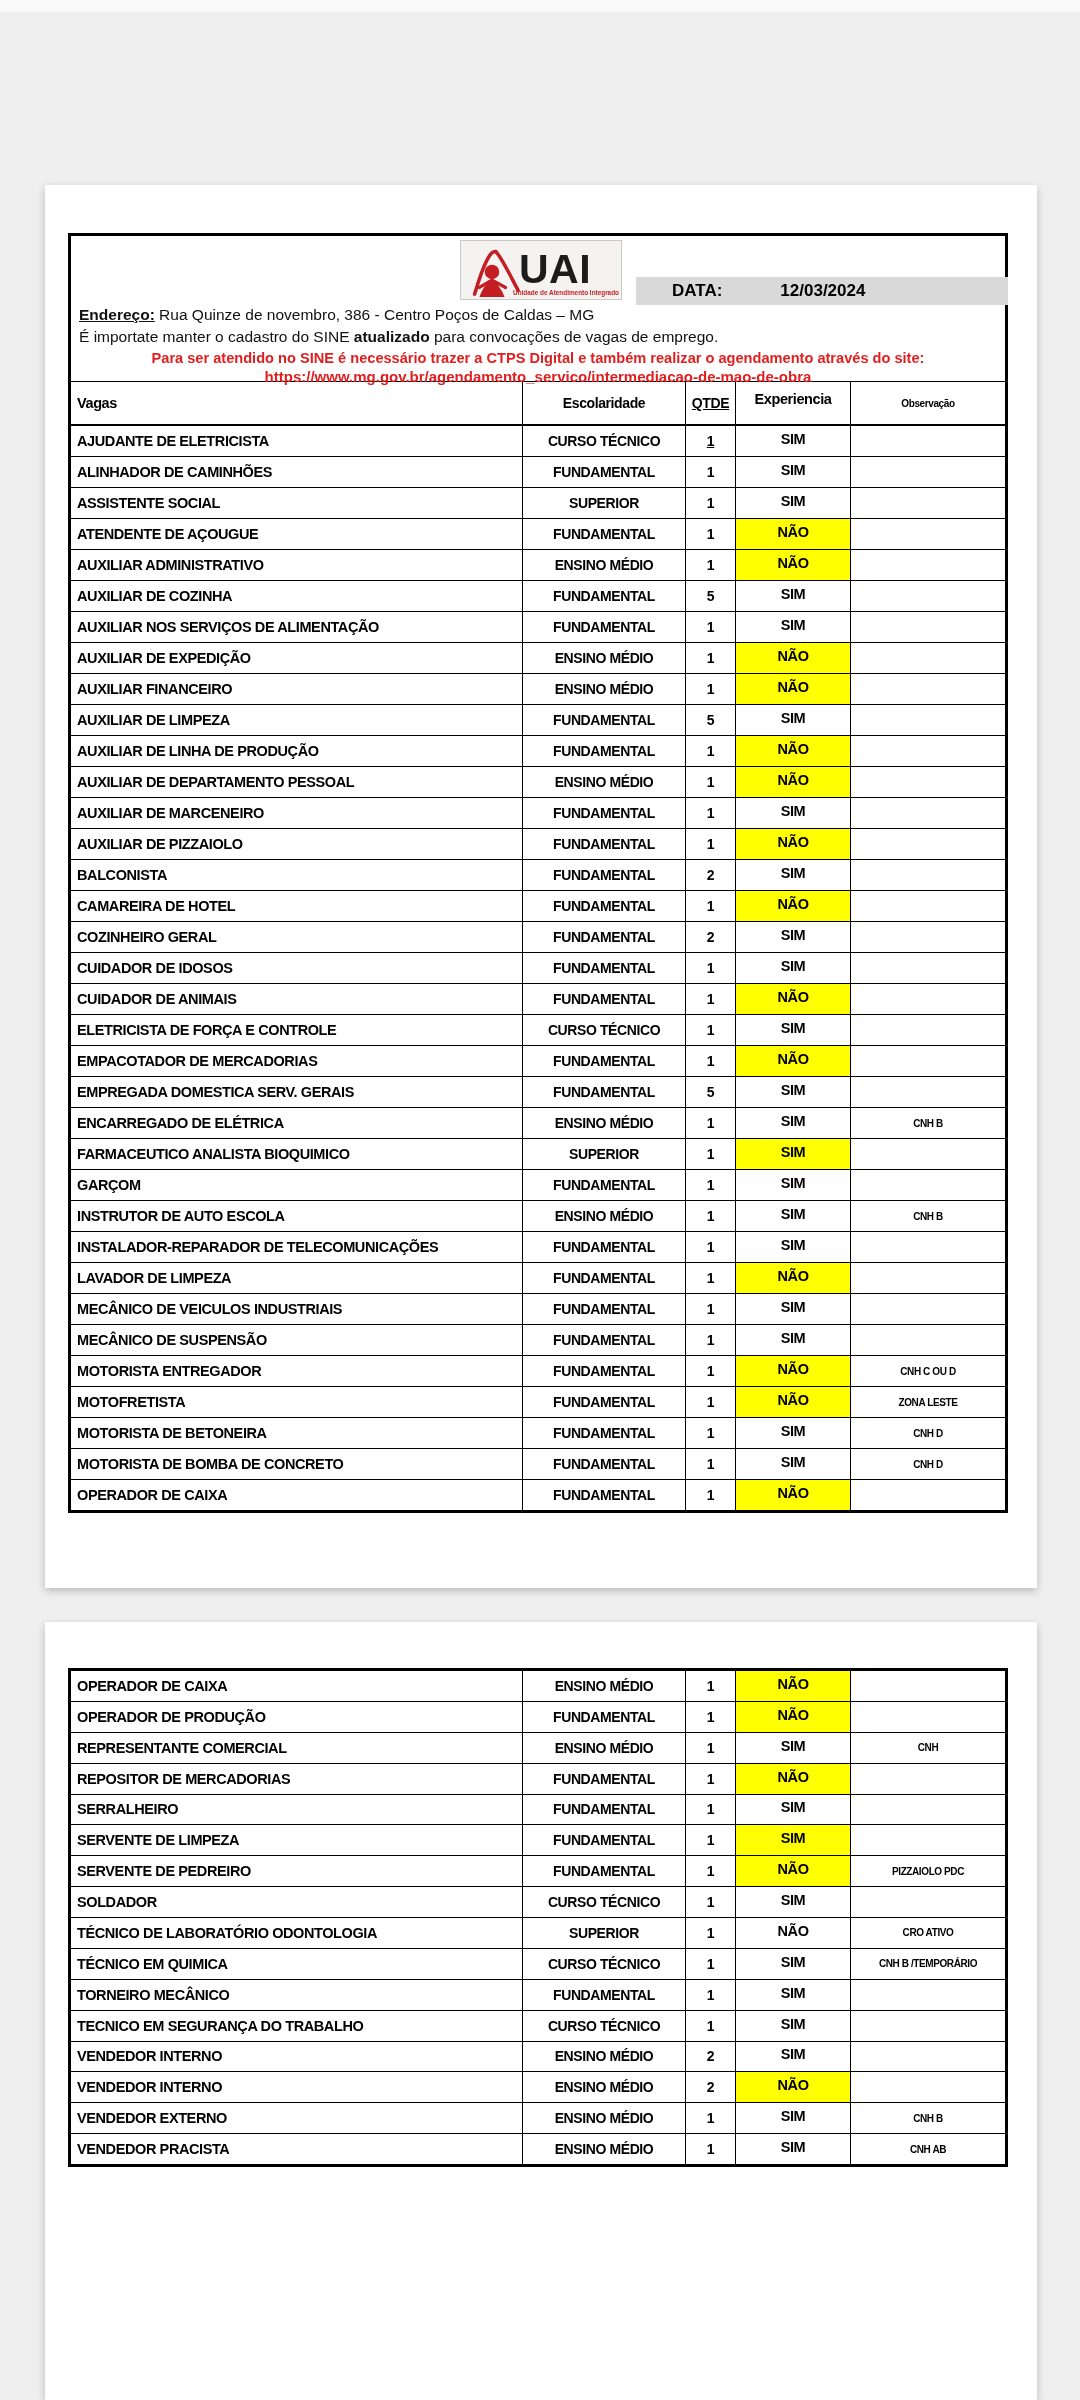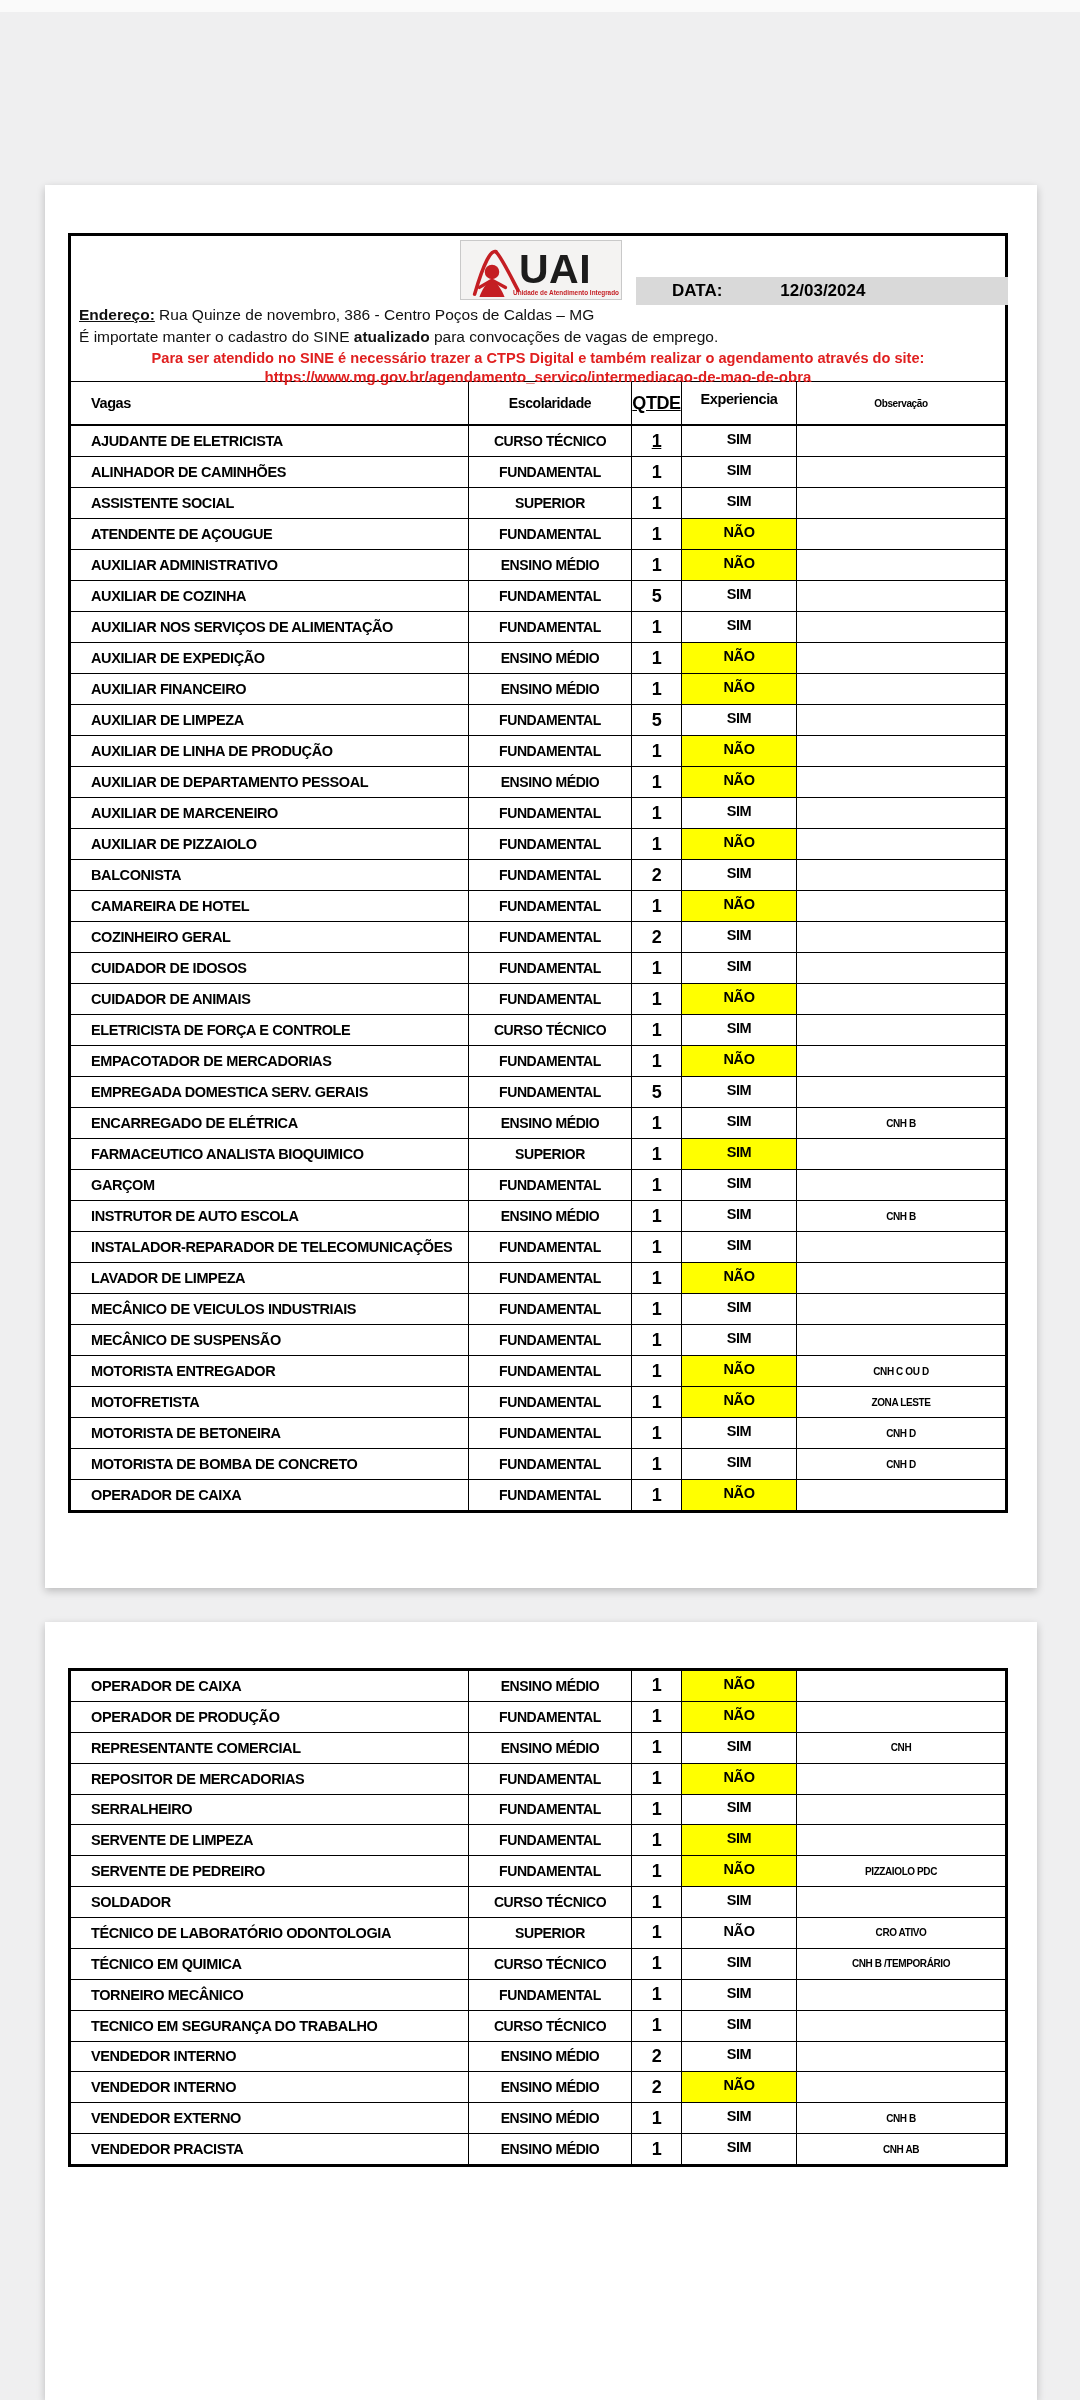--- a/index.html
+++ b/index.html
@@ -43,29 +43,29 @@
   .ch-qtde span{font-size:15.5px;text-decoration:underline;}
   .ch-exp span{font-size:15px;}
   .ch-obs span{font-size:15.5px;}
 
   
   .rows{flex:1;display:flex;flex-direction:column;}
   .trow{flex:1;display:flex;}
   .trow + .trow{border-top:1.5px solid #000;}
   .cell{box-sizing:border-box;display:flex;align-items:center;justify-content:center;
         border-right:1.4px solid #000;overflow:hidden;}
-  .c-vaga{width:398px;justify-content:flex-start;padding-left:20px;}
+  .c-vaga{width:452px;justify-content:flex-start;padding-left:6px;}
   .c-esc{width:163px;}
   .c-qtde{width:50px;}
   .c-exp{width:115px;padding-bottom:4px;}
   .c-obs{flex:1;border-right:none;}
   .cell span{font-weight:bold;letter-spacing:-0.4px;color:#000;white-space:nowrap;}
   .c-vaga span{font-size:14.5px;}
   .c-esc span{font-size:14px;}
-  .c-qtde span{font-size:18px;}
+  .c-qtde span{font-size:14px;}
   .c-exp span{font-size:14.5px;}
   .c-obs span{font-size:10px;}
   .c-exp.hl{background:var(--hl);}
   span.u{text-decoration:underline;}
 </style>
 </head>
 <body>
 
 <div class="screen">
   <div class="topstrip"></div>

